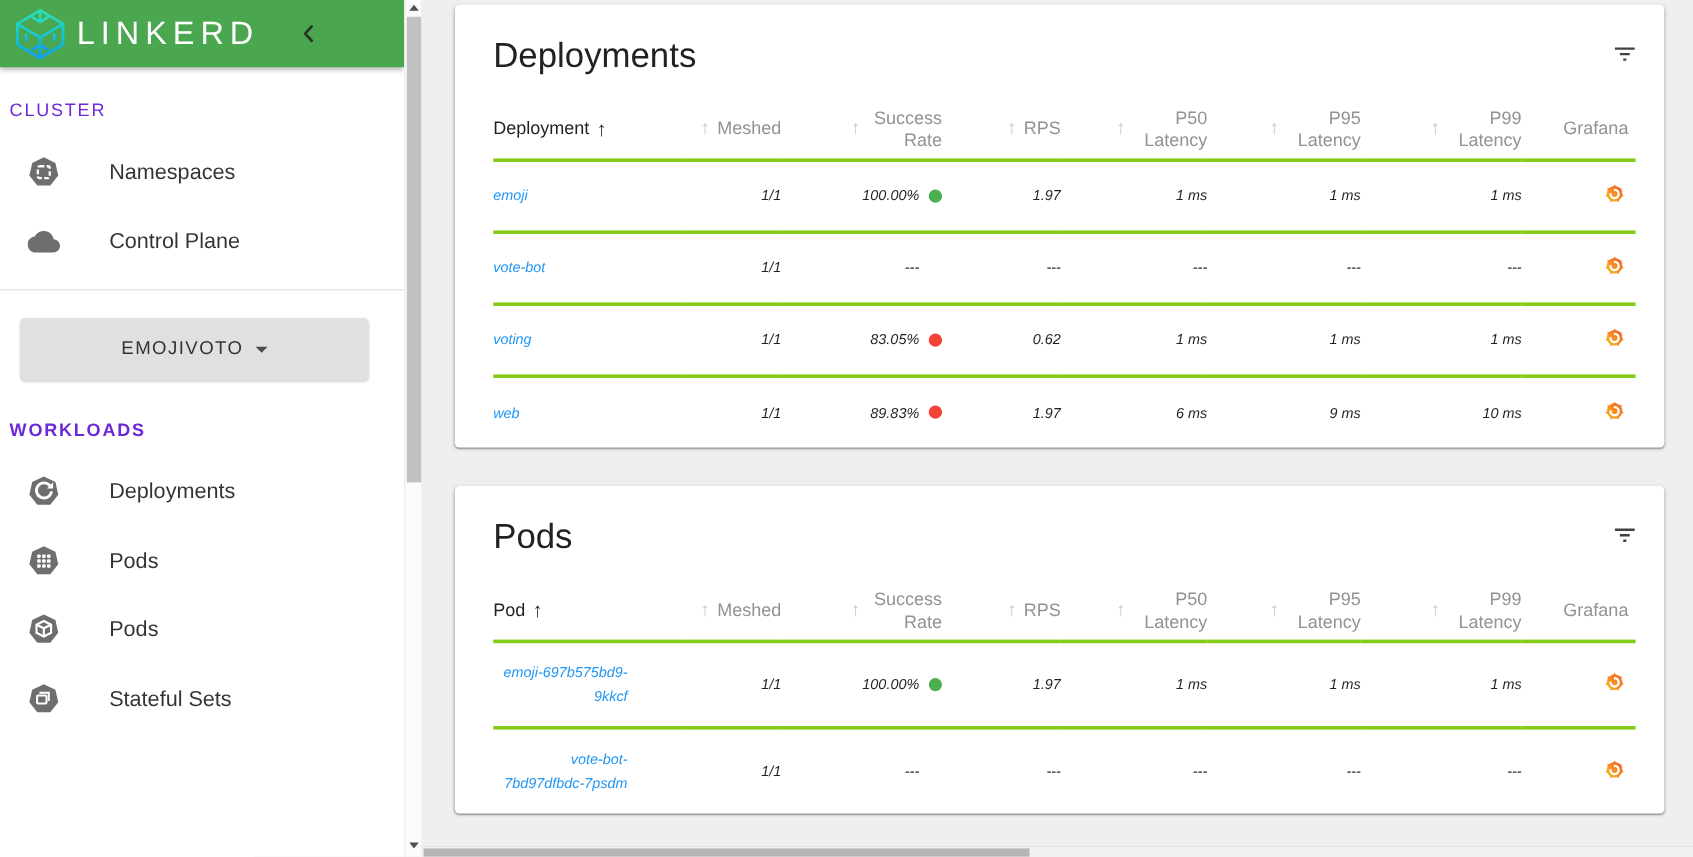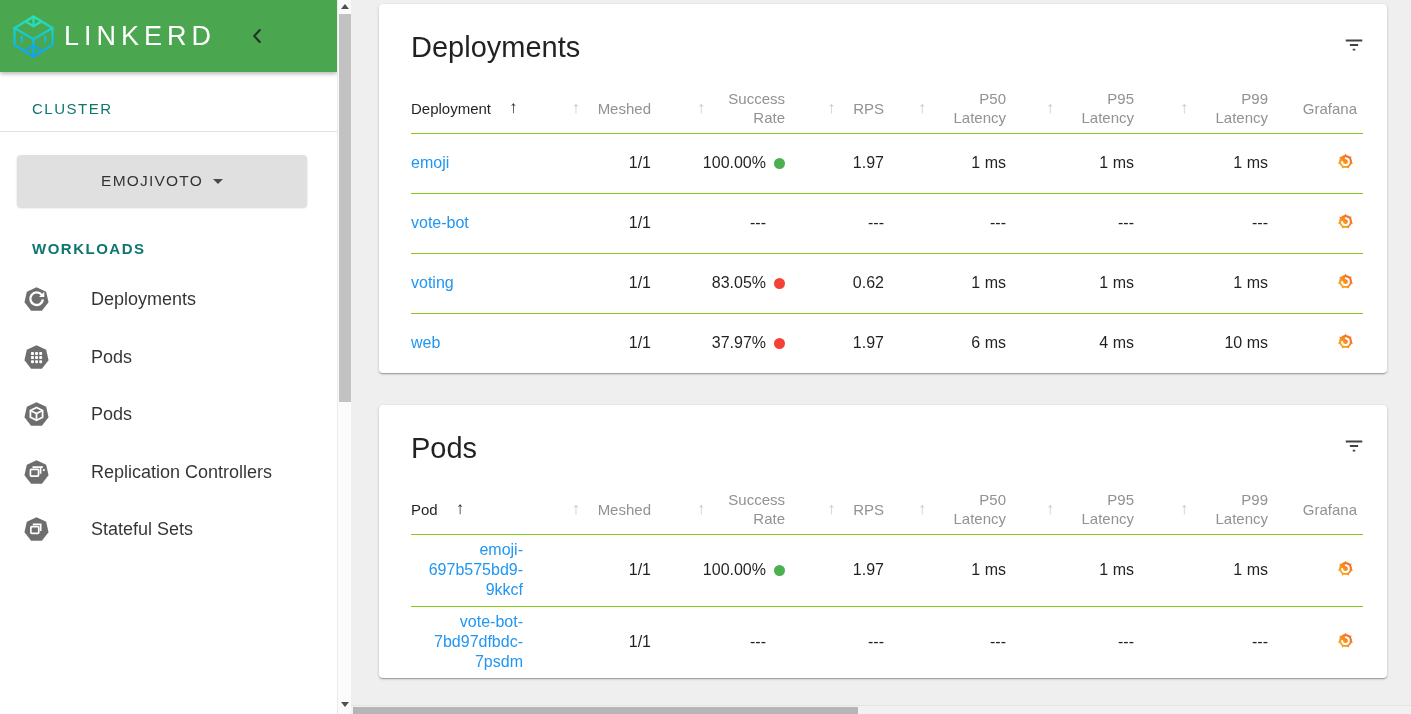--- a/index.html
+++ b/index.html
@@ -1,26 +1,26 @@
 <!DOCTYPE html>
 <html><head>
 <meta charset="utf-8">
 <style>
   * { margin:0; padding:0; box-sizing:border-box; }
   html,body { width:1411px; height:714px; overflow:hidden; }
   body { font-family:"Liberation Sans", sans-serif; background:#efefef; position:relative; }
 
   
   .sidebar { position:absolute; left:0; top:0; width:337px; height:714px; background:#fff; overflow:hidden; z-index:2; }
-  .brand { height:72px; background:#4aa64f; display:flex; align-items:center; padding-left:10px;
+  .brand { height:56px; background:#4aa64f; display:flex; align-items:center; padding-left:10px;
            box-shadow:0 2px 4px rgba(0,0,0,0.28); position:relative; z-index:3; }
   .brand-text { color:#fff; font-size:27px; font-weight:500; letter-spacing:5px; margin-left:7px; }
   .collapse-btn { margin-left:30px; cursor:pointer; display:flex; align-items:center; }
 
-  .section-label { color:#0f766e; font-size:15px; letter-spacing:1.5px; margin:28px 0 14px 32px; }
+  .section-label { color:#6d28d9; font-size:15px; letter-spacing:1.5px; margin:28px 0 14px 8px; }
   .side-group { }
   .side-item { height:57.5px; display:flex; align-items:center; padding-left:23px; cursor:pointer; }
   .side-icon { width:27px; height:27px; display:flex; align-items:center; justify-content:center; flex:0 0 27px; }
   .side-label { margin-left:41px; font-size:18px; color:rgba(0,0,0,0.8); }
 
   .divider { height:1px; background:#e0e0e0; margin-top:11px; }
   .ns-button { margin:23px auto 0 17px; width:290px; height:52px; background:#e0e0e0; border-radius:4px;
                box-shadow:0 1px 2px rgba(0,0,0,0.18); display:flex; align-items:center; justify-content:center;
                gap:10px; cursor:pointer; }
   .ns-button-label { font-size:15.5px; font-weight:500; letter-spacing:1.2px; color:rgba(0,0,0,0.78); }
@@ -42,29 +42,29 @@
   .card { width:1008px; margin-left:28px; background:#fff; border-radius:4px;
           box-shadow:0 1px 3px rgba(0,0,0,0.2), 0 1px 1px rgba(0,0,0,0.14), 0 2px 1px -1px rgba(0,0,0,0.12); }
   #card-deployments { margin-top:4px; }
   #card-pods { margin-top:32px; }
   .card-head { display:flex; justify-content:space-between; align-items:flex-start; padding:26px 22px 0 32px; }
   .card-title { font-size:29px; line-height:34px; font-weight:400; color:rgba(0,0,0,0.87); }
   .filter-btn { margin-top:4px; cursor:pointer; }
 
   table { width:952px; margin:0 24px 0 32px; border-collapse:collapse; table-layout:fixed; }
   th { height:69px; padding:20px 0 0 0; vertical-align:middle; font-weight:400; font-size:15px; color:#929292; }
-  .th-inner { display:flex; align-items:center; justify-content:flex-end; gap:18px; }
+  .th-inner { display:flex; align-items:center; justify-content:flex-end; gap:6px; }
   .th-inner.left { justify-content:flex-start; }
   .th-label.wrap { display:inline-block; max-width:62px; text-align:right; line-height:19px; }
   th.sorted .th-label { color:rgba(0,0,0,0.87); font-weight:500; }
   .sort-arrow { color:#c9c9c9; font-size:16px; }
   .sort-arrow.active { color:rgba(0,0,0,0.87); font-size:17px; font-weight:500; }
   th.col-grafana .th-inner { padding-right:6px; }
 
-  td { border-top:1px solid #84cc16; font-size:16px; color:rgba(0,0,0,0.87); text-align:right; vertical-align:middle; }
+  td { border-top:3px solid #84cc16; font-size:12px; color:rgba(0,0,0,0.87); text-align:right; vertical-align:middle;font-style:italic; }
   #card-deployments td { height:60px; }
   #card-pods td { height:72px; }
   td.col-name { text-align:left; }
   a.res-link { color:#2196f3; text-decoration:none; cursor:pointer; line-height:20px; }
   #card-pods a.res-link { display:inline-block; max-width:112px;text-align:right; }
   .sr-cell { display:flex; align-items:center; justify-content:flex-end; gap:8px; }
   .dot { width:11px; height:11px; border-radius:50%; flex:0 0 11px; }
   .dot.success { background:#4caf50; }
   .dot.failure { background:#f44336; }
   .dot.none { visibility:hidden; }
@@ -106,20 +106,39 @@
     </span>
     <span class="brand-text">LINKERD</span>
     <span class="collapse-btn">
       <svg viewBox="0 0 24 24" width="22" height="22">
           <path d="M15 5.5 9 12l6 6.5" fill="none" stroke="#243326" stroke-width="2.4" stroke-linecap="round" stroke-linejoin="round"></path>
         </svg>
     </span>
   </div>
 
   <div class="section-label">CLUSTER</div>
+  <div class="side-group" id="cluster-items">
+      <div class="side-item">
+    <span class="side-icon">
+          <svg viewBox="0 0 24 24" width="27" height="27">
+            <polygon points="12,1 20.6,5.1 22.7,14.4 16.8,21.9 7.2,21.9 1.3,14.4 3.4,5.1" fill="#6e6e6e"></polygon>
+            <rect x="7.6" y="7.6" width="8.8" height="8.8" rx="1.4" fill="none" stroke="#fff" stroke-width="1.7" stroke-dasharray="3.4 1.7"></rect>
+          </svg>
+        </span>
+    <span class="side-label">Namespaces</span>
+      </div>
+      <div class="side-item">
+    <span class="side-icon">
+          <svg viewBox="0 0 24 24" width="27" height="27">
+            <path fill="#6e6e6e" d="M19.35 10.04C18.67 6.59 15.64 4 12 4 9.11 4 6.6 5.64 5.35 8.04 2.34 8.36 0 10.91 0 14c0 3.31 2.69 6 6 6h13c2.76 0 5-2.24 5-5 0-2.64-2.05-4.78-4.65-4.96z"></path>
+          </svg>
+        </span>
+    <span class="side-label">Control Plane</span>
+      </div>
+    </div>
 
   <div class="divider"></div>
 
   <div class="ns-button">
     <span class="ns-button-label">EMOJIVOTO</span>
     <span class="caret-down"></span>
   </div>
 
   <div class="section-label wl-label">WORKLOADS</div>
   <div class="side-group" id="workload-items">
@@ -162,36 +181,20 @@
             </g>
           </svg>
         </span>
     <span class="side-label">Pods</span>
       </div>
       <div class="side-item">
     <span class="side-icon">
           <svg viewBox="0 0 24 24" width="27" height="27">
             <polygon points="12,1 20.6,5.1 22.7,14.4 16.8,21.9 7.2,21.9 1.3,14.4 3.4,5.1" fill="#6e6e6e"></polygon>
             <g fill="none" stroke="#fff" stroke-width="1.5">
-              <rect x="6.6" y="9.2" width="7.2" height="6" rx="0.8"></rect>
-              <path d="M8.4 7.2h7.2v6"></path>
-            </g>
-            <g fill="#fff">
-              <circle cx="16.8" cy="7.2" r="1"></circle>
-              <circle cx="18.5" cy="9.8" r="1"></circle>
-            </g>
-          </svg>
-        </span>
-    <span class="side-label">Replication Controllers</span>
-      </div>
-      <div class="side-item">
-    <span class="side-icon">
-          <svg viewBox="0 0 24 24" width="27" height="27">
-            <polygon points="12,1 20.6,5.1 22.7,14.4 16.8,21.9 7.2,21.9 1.3,14.4 3.4,5.1" fill="#6e6e6e"></polygon>
-            <g fill="none" stroke="#fff" stroke-width="1.5">
               <rect x="7" y="9.4" width="7" height="6" rx="0.8"></rect>
               <path d="M8.7 7.4h7v6"></path>
             </g>
           </svg>
         </span>
     <span class="side-label">Stateful Sets</span>
       </div>
     </div>
 </div>
 
@@ -395,27 +398,27 @@
                   </g>
                   <circle cx="12" cy="12" r="8.2" fill="url(#gfgrad)"></circle>
                   <path d="M12.3 7.9a4.3 4.3 0 1 1-4.6 4.6" fill="none" stroke="#fff" stroke-width="2.5" stroke-linecap="round"></path>
                 </svg></span></td>
     </tr>
           <tr>
       <td class="col-name"><a class="res-link">web</a></td>
       <td class="col-meshed">1/1</td>
       <td class="col-success">
               <div class="sr-cell">
-        <span>37.97%</span>
+        <span>89.83%</span>
         <span class="dot failure"></span>
               </div>
             </td>
       <td class="col-rps">1.97</td>
       <td class="col-p50">6 ms</td>
-      <td class="col-p95">4 ms</td>
+      <td class="col-p95">9 ms</td>
       <td class="col-p99">10 ms</td>
       <td class="col-grafana"><span class="grafana-link"><svg viewBox="0 0 24 24" width="19" height="19">
                   <g fill="#f58220">
                     <g transform="rotate(0 12 12)">
                       <path d="M12 2.1l1.7 2.7h-3.4z"></path>
                     </g>
                     <g transform="rotate(51 12 12)">
                       <path d="M12 2.1l1.7 2.7h-3.4z"></path>
                     </g>
                     <g transform="rotate(103 12 12)">

